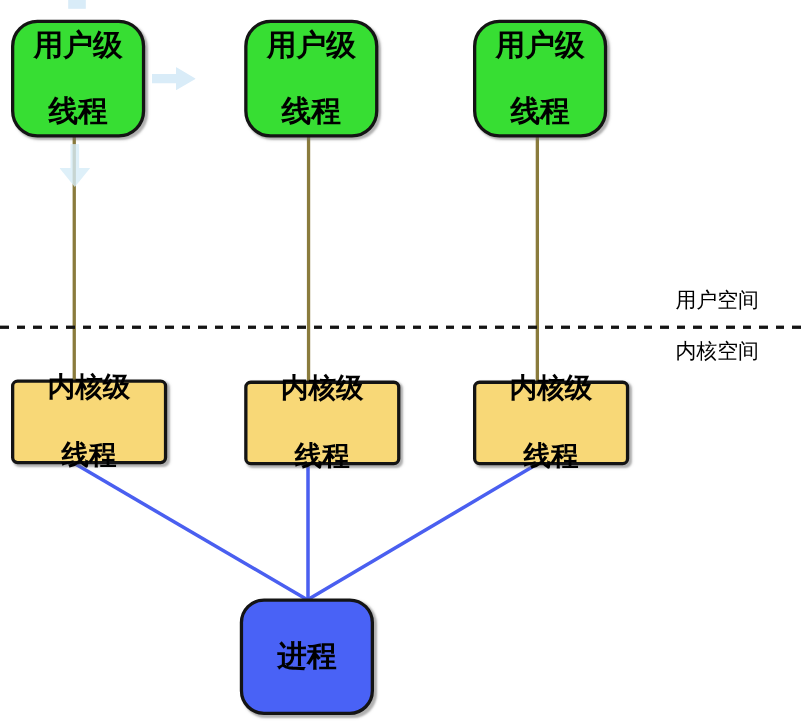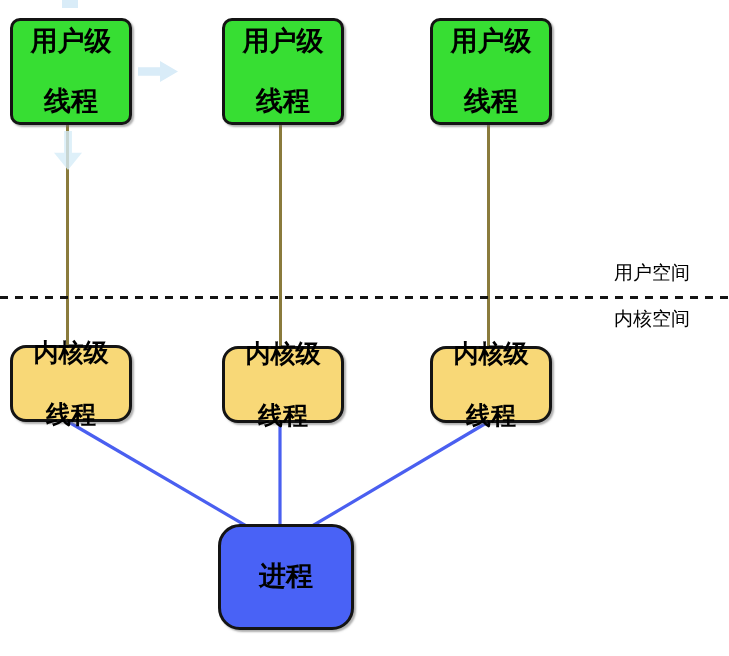--- a/index.html
+++ b/index.html
@@ -46,35 +46,35 @@
     align-items:center;
     justify-content:center;
     font-weight:bold;
     color:#000;
     text-align:center;
     box-shadow:2px 2px 2px rgba(110,110,110,0.55);
   }
   .node .l{display:block;line-height:1.18;}
   .node.green{
     width:122px;height:107px;
-    border-radius:10px;
+    border-radius:24px;
     background:var(--green,#37DE33);
     font-size:27px;
     gap:28px;
   }
   .node.yellow{
-    width:122px;height:77px;
-    border-radius:16px;
+    width:142px;height:77px;
+    border-radius:6px;
     background:var(--yellow,#F8D877);
     font-size:25px;
     gap:32px;
   }
   .node.process{
-    left:218px;top:524px;
-    width:136px;height:106px;
+    left:218px;top:544px;
+    width:122px;height:106px;
     border-radius:22px;
     background:var(--procblue,#4962F6);
     font-size:27px;
   }
   .g1{left:10px;top:18px;}
   .g2{left:222px;top:18px;}
   .g3{left:430px;top:18px;}
   .k1{left:10px;top:345px;}
   .k2{left:222px;top:346px;}
   .k3{left:430px;top:346px;}

